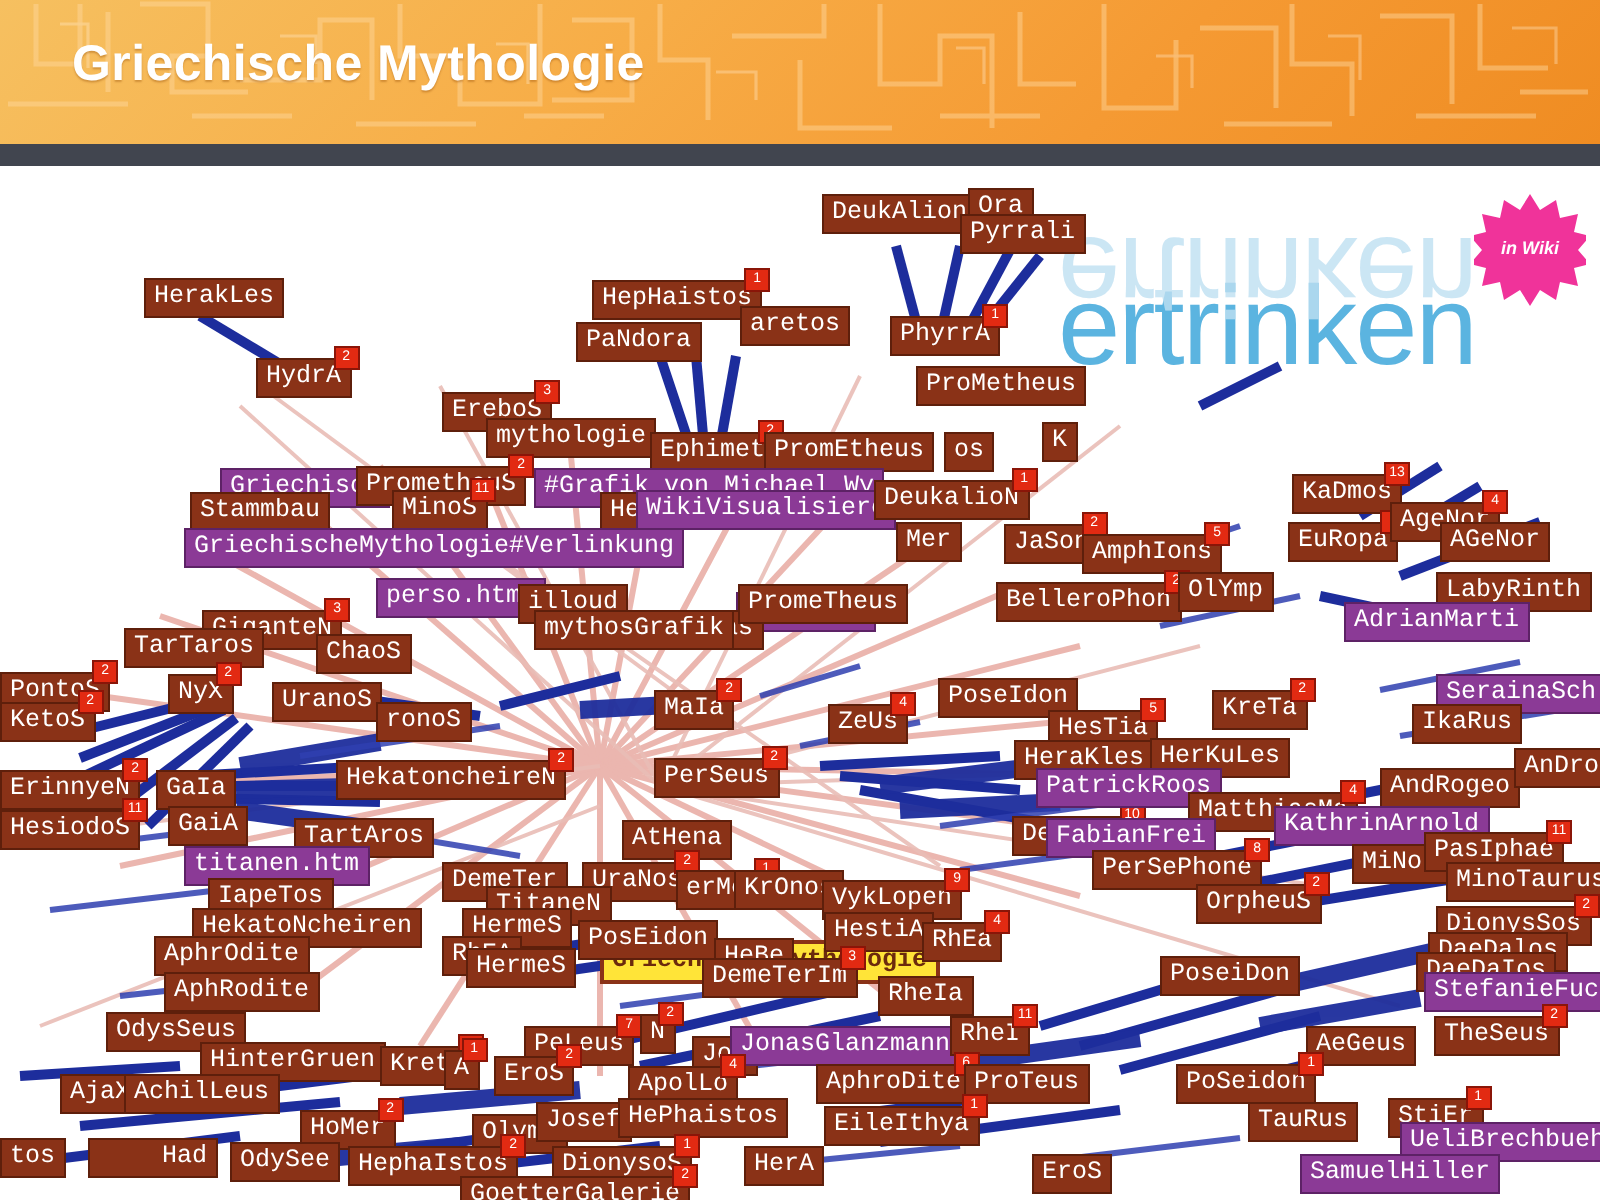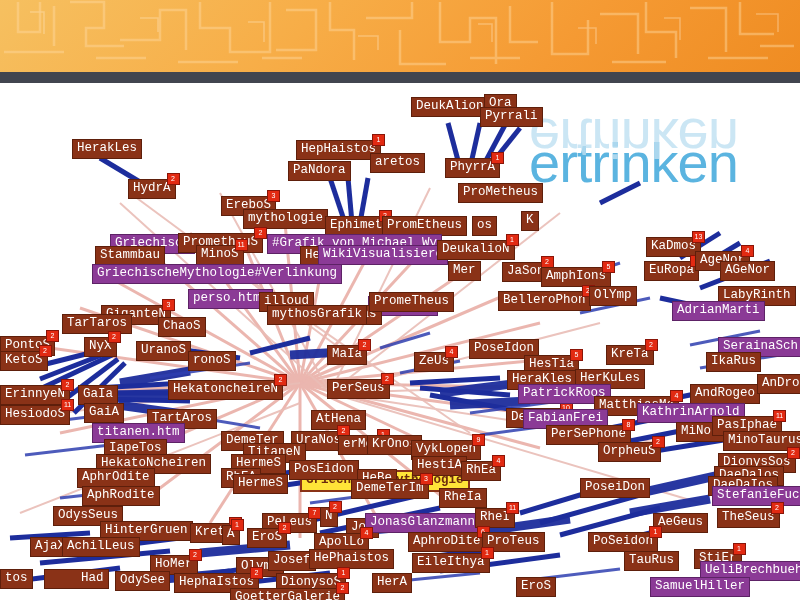--- a/index.html
+++ b/index.html
@@ -81,20 +81,21 @@
         <path d="M30 12 h14 v22"></path>
           <path d="M140 18 h18 v14"></path>
         <path d="M248 22 h16 v20"></path>
           <path d="M358 36 h20 v14"></path>
         <path d="M478 24 h14 v18"></path>
           <path d="M578 28 h18 v16"></path>
         <path d="M664 18 h16 v22"></path>
           <path d="M756 14 h22 v18"></path>
       </g>
     </svg>
+    <div class="title">Griechische Mythologie</div>
   </div>
   <div id="darkbar"></div>
 
   <div id="canvas">
 
     <svg id="edges" viewBox="0 0 800 517">
 
       <g stroke="#eab3ab" stroke-width="3" fill="none" opacity=".95">
         <path d="M300 300 L140 160"></path>
           <path d="M300 300 L190 150"></path>
@@ -215,20 +216,26 @@
         <path d="M40 340 L120 330"></path>
           <path d="M25 372 L110 362"></path>
         <path d="M60 415 L150 405"></path>
           <path d="M520 498 L620 486"></path>
         <path d="M380 500 L480 490"></path>
       </g>
     </svg>
 
     <div class="wm" id="wm-main">ertrinken</div>
     <div class="wm" id="wm-refl">ertrinken</div>
+    <div id="starburst">
+      <svg viewBox="0 0 56 56" width="56" height="56">
+        <polygon fill="#f0339a" points="28,0 33,8 41,3 43,12 52,10 50,19 58,21 52,28 58,35 50,37 52,46 43,44 41,53 33,48 28,56 23,48 15,53 13,44 4,46 6,37 -2,35 4,28 -2,21 6,19 4,10 13,12 15,3 23,8"></polygon>
+      </svg>
+      <div class="lbl">in Wiki</div>
+    </div>
 
     <div id="nodes">
         <div class="node" style="left: 411px; top: 14px;"><span>DeukAlion</span></div>
         <div class="node" style="left: 484px; top: 11px;"><span>Ora</span></div>
         <div class="node" style="left: 480px; top: 24px;"><span>Pyrrali</span></div>
         <div class="node" style="left: 445px; top: 75px;"><span>PhyrrA</span><span class="badge">1</span></div>
         <div class="node" style="left: 458px; top: 100px;"><span>ProMetheus</span></div>
         <div class="node" style="left: 72px; top: 56px;"><span>HerakLes</span></div>
         <div class="node" style="left: 128px; top: 96px;"><span>HydrA</span><span class="badge">2</span></div>
         <div class="node" style="left: 296px; top: 57px;"><span>HepHaistos</span><span class="badge">1</span></div>

